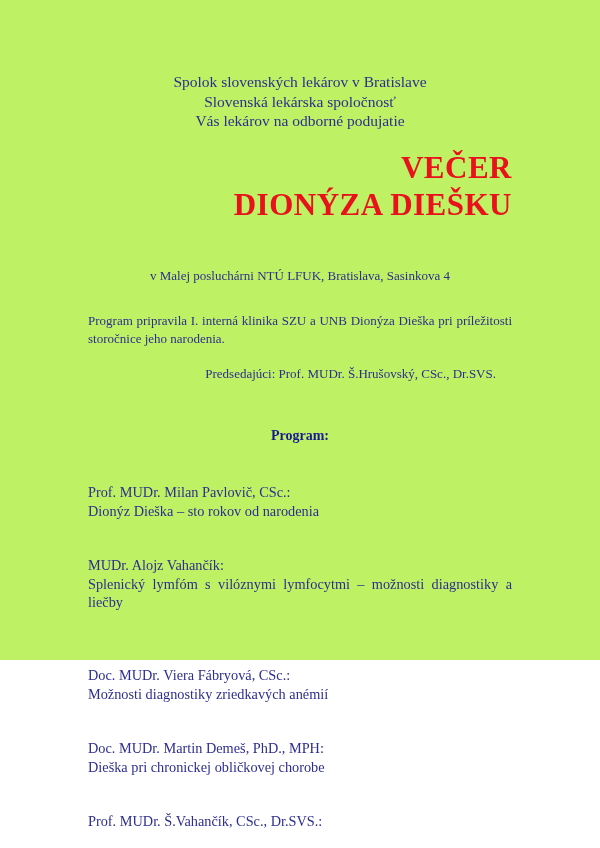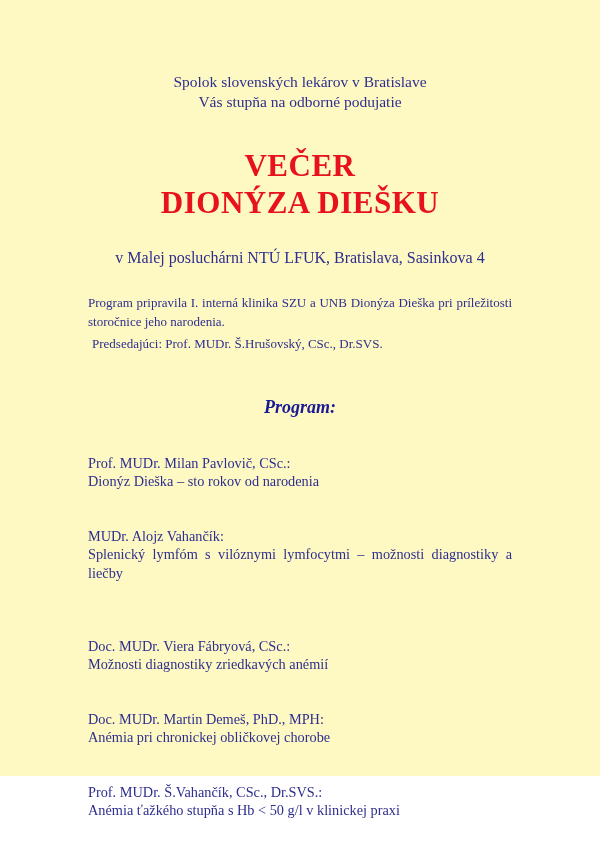--- a/index.html
+++ b/index.html
@@ -14,96 +14,95 @@
     position: relative;
     font-family: "Liberation Serif", "DejaVu Serif", serif;
     color: #2e2e8f;
     overflow: hidden;
   }
   .page {
     position: absolute;
     left: 0;
     top: 0;
     width: 600px;
-    height: 776px;
-    background: #fef9c3;
+    height: 660px;
+    background: #bef264;
   }
   .content {
     position: absolute;
     left: 88px;
     top: 0;
     width: 424px;
   }
 
   
   .host-block {
     margin-top: 72px;
     text-align: center;
     color: #2e2e8f;
     font-size: 15.5px;
     line-height: 19.5px;
   }
   .host-line { display: block; white-space: nowrap; }
 
   
   .title-block {
-    margin-top: 36px;
-    text-align: center;
+    margin-top: 18px;
+    text-align: right;
     color: #e8121c;
     font-weight: bold;
   }
   .title-main {
     display: block;
     font-size: 31px;
     line-height: 37px;
     letter-spacing: 0.5px;
   }
   .title-sub {
     display: block;
     font-size: 19px;
     line-height: 26px;
     margin-top: 2px;
   }
 
   
   .venue-block {
-    margin-top: 26px;
+    margin-top: 42px;
     text-align: center;
     color: #2e2e8f;
-    font-size: 16px;
+    font-size: 13px;
     line-height: 21px;
   }
   .venue-line { display: block; white-space: nowrap; }
 
   
   .intro-block {
     margin-top: 26px;
     text-align: justify;
     text-justify: inter-word;
     color: #2e2e8f;
     font-size: 13px;
     line-height: 18.5px;
   }
   .intro-para {
     margin: 0;
     text-align: justify;
   }
   .intro-para-last {
-    margin: 4px;
-    text-align: left;
+    margin: 16px;
+    text-align: right;
   }
 
   
   .program-heading {
     margin-top: 42px;
     text-align: center;
     color: #191994;
     font-weight: bold;
-    font-style: italic;
-    font-size: 18px;
+    font-size: 14px;
     line-height: 22px;
   }
 
   
   .program-list {
     margin-top: 22px;
     color: #2e2e8f;
     font-size: 14.3px;
     line-height: 18.5px;
   }
@@ -131,21 +130,22 @@
   }
 </style>
 </head>
 <body>
 
 <div class="page">
   <div class="content">
 
     <div class="host-block">
       <span class="host-line">Spolok slovenských lekárov v Bratislave</span>
-      <span class="host-line">Vás stupňa na odborné podujatie</span>
+      <span class="host-line">Slovenská lekárska spoločnosť</span>
+      <span class="host-line">Vás lekárov na odborné podujatie</span>
     </div>
 
     <div class="title-block">
       <span class="title-main">VEČER</span>
       <span class="title-main">DIONÝZA DIEŠKU</span>
     </div>
 
     <div class="venue-block">
       <span class="venue-line">v Malej posluchárni NTÚ LFUK, Bratislava, Sasinkova 4</span>
     </div>
@@ -169,24 +169,23 @@
         <span class="program-topic justified-wrap">Splenický lymfóm s vilóznymi lymfocytmi – možnosti diagnostiky a liečby</span>
       </div>
 
       <div class="program-item">
         <span class="program-speaker">Doc. MUDr. Viera Fábryová, CSc.:</span>
         <span class="program-topic">Možnosti diagnostiky zriedkavých anémií</span>
       </div>
 
       <div class="program-item">
         <span class="program-speaker">Doc. MUDr. Martin Demeš, PhD., MPH:</span>
-        <span class="program-topic">Anémia pri chronickej obličkovej chorobe</span>
+        <span class="program-topic">Dieška pri chronickej obličkovej chorobe</span>
       </div>
 
       <div class="program-item">
         <span class="program-speaker">Prof. MUDr. Š.Vahančík, CSc., Dr.SVS.:</span>
-        <span class="program-topic">Anémia ťažkého stupňa s Hb &lt; 50 g/l v klinickej praxi</span>
       </div>
 
     </div>
 
   </div>
 </div>
 
 </body></html>

